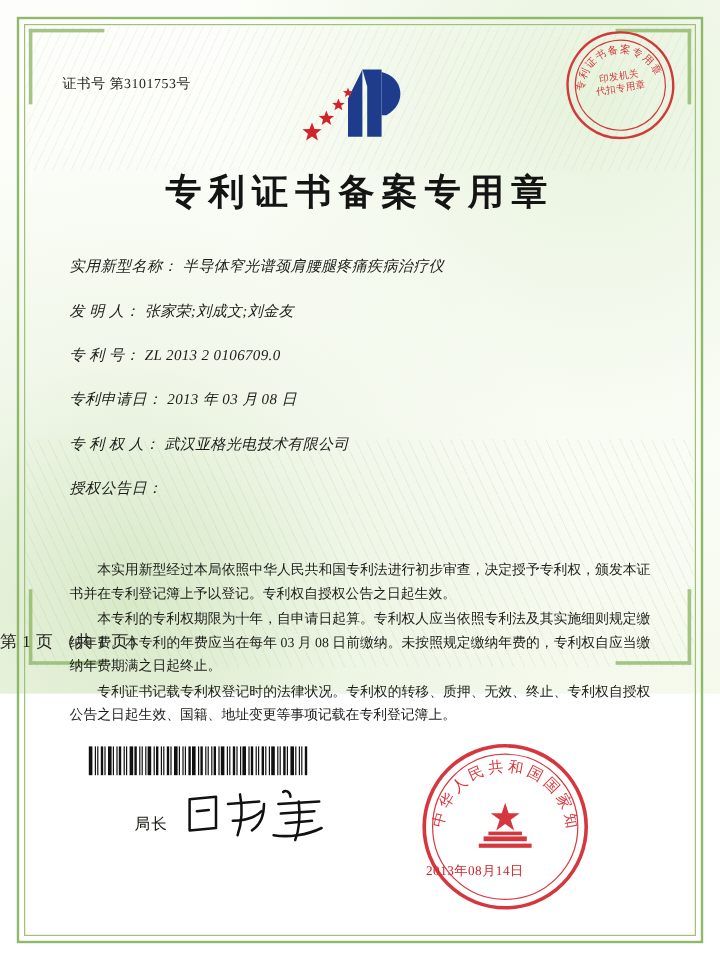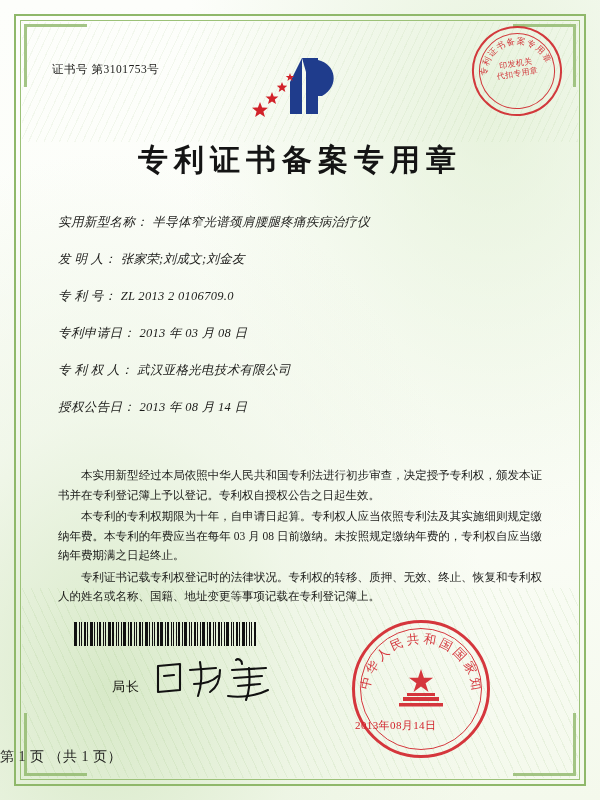--- a/index.html
+++ b/index.html
@@ -14,21 +14,21 @@
     color: #1a1a1a;
     position: relative;
     overflow: hidden;
   }
 
   
   .cert {
     position: absolute;
     left: 0; top: 0;
     width: 600px;
-    height: 800px;
+    height: 578px;
     background:
       radial-gradient(ellipse at 18% 86%, rgba(214,232,198,0.95) 0%, rgba(232,242,222,0.55) 28%, rgba(255,255,255,0) 55%),
       radial-gradient(ellipse at 82% 14%, rgba(222,238,208,0.7) 0%, rgba(255,255,255,0) 45%),
       linear-gradient(180deg, #fdfefb 0%, #fbfdf7 60%, #f4f9ec 100%);
   }
 
   
   .border-outer {
     position: absolute;
     left: 14px; top: 14px;
@@ -335,28 +335,27 @@
     <div class="field-row">
       <span class="field-label">专利申请日：</span>
       <span class="field-value">2013 年 03 月 08 日</span>
     </div>
     <div class="field-row">
       <span class="field-label">专 利 权 人：</span>
       <span class="field-value">武汉亚格光电技术有限公司</span>
     </div>
     <div class="field-row">
       <span class="field-label">授权公告日：</span>
-      <span class="field-value">2013 年 08 月 14 日</span>
     </div>
   </div>
 
   <div class="body-text">
     <p>本实用新型经过本局依照中华人民共和国专利法进行初步审查，决定授予专利权，颁发本证书并在专利登记簿上予以登记。专利权自授权公告之日起生效。</p>
     <p>本专利的专利权期限为十年，自申请日起算。专利权人应当依照专利法及其实施细则规定缴纳年费。本专利的年费应当在每年 03 月 08 日前缴纳。未按照规定缴纳年费的，专利权自应当缴纳年费期满之日起终止。</p>
-    <p>专利证书记载专利权登记时的法律状况。专利权的转移、质押、无效、终止、恢复和专利权人的姓名或名称、国籍、地址变更等事项记载在专利登记簿上。</p>
+    <p>专利证书记载专利权登记时的法律状况。专利权的转移、质押、无效、终止、专利权自授权公告之日起生效、国籍、地址变更等事项记载在专利登记簿上。</p>
   </div>
 
   <div class="barcode">
     <div class="bars" id="barcode-bars">
         <i style="width: 3px;"></i>
         <i style="width: 1px;"></i>
         <i style="width: 1px;"></i>
         <i style="width: 2px;"></i>
         <i style="width: 1px;"></i>
         <i style="width: 3px;"></i>

